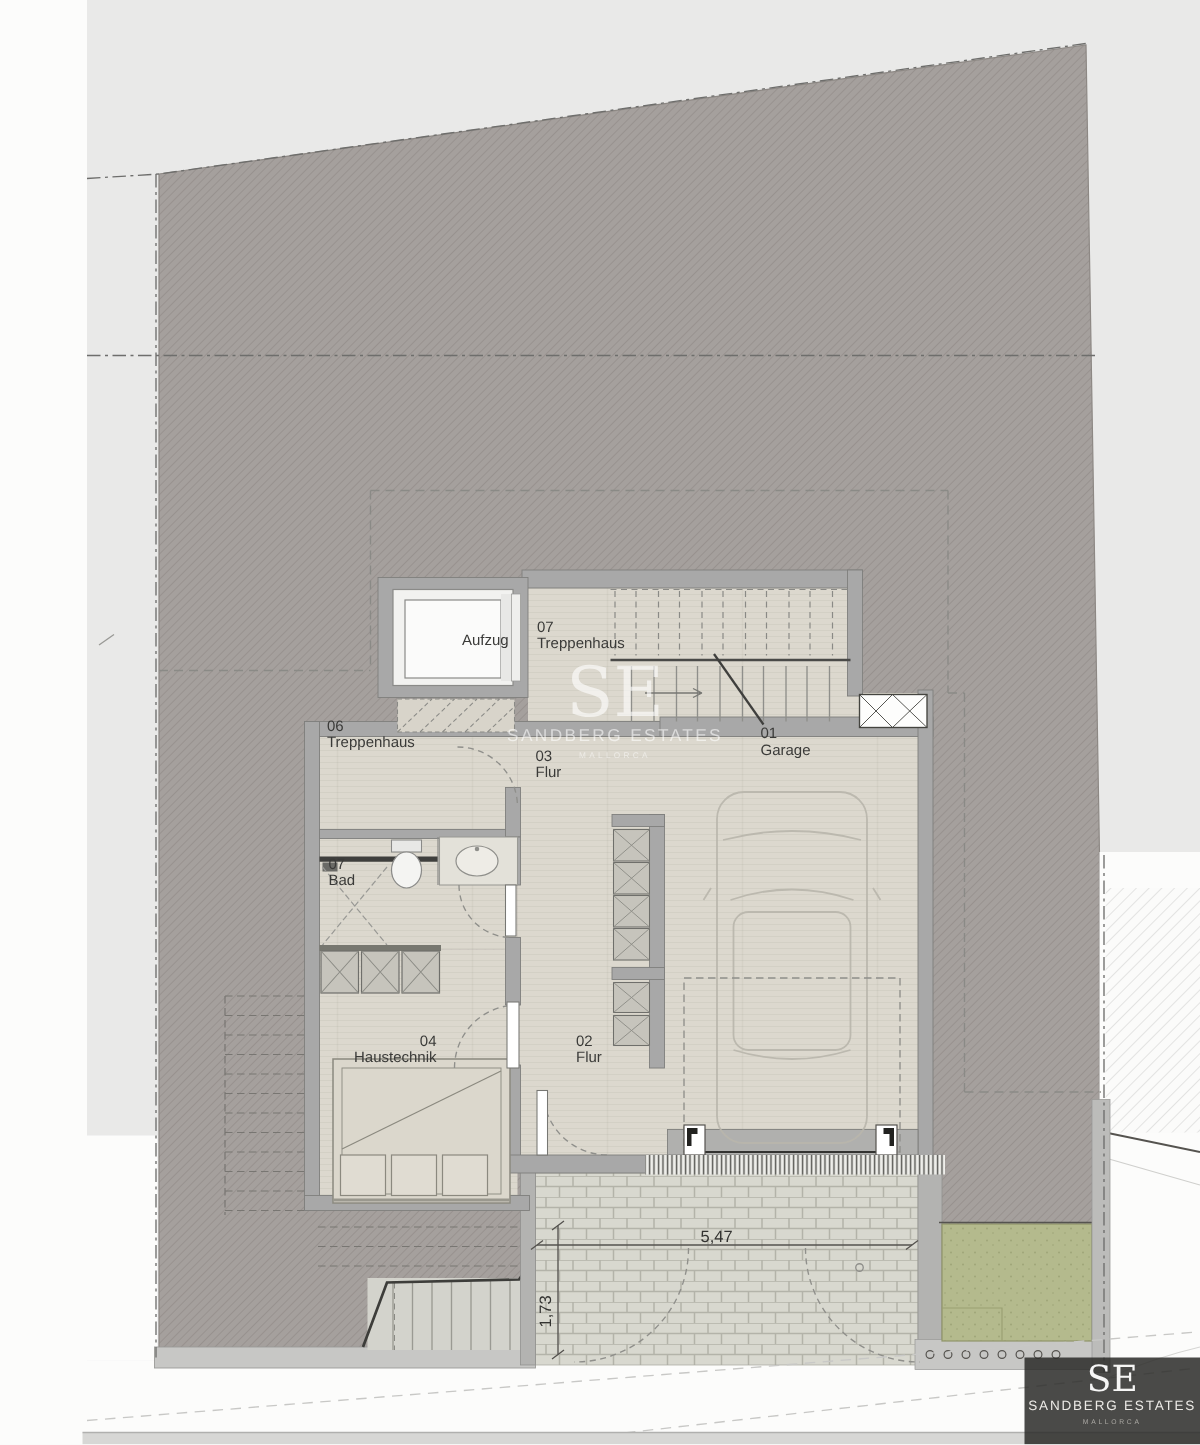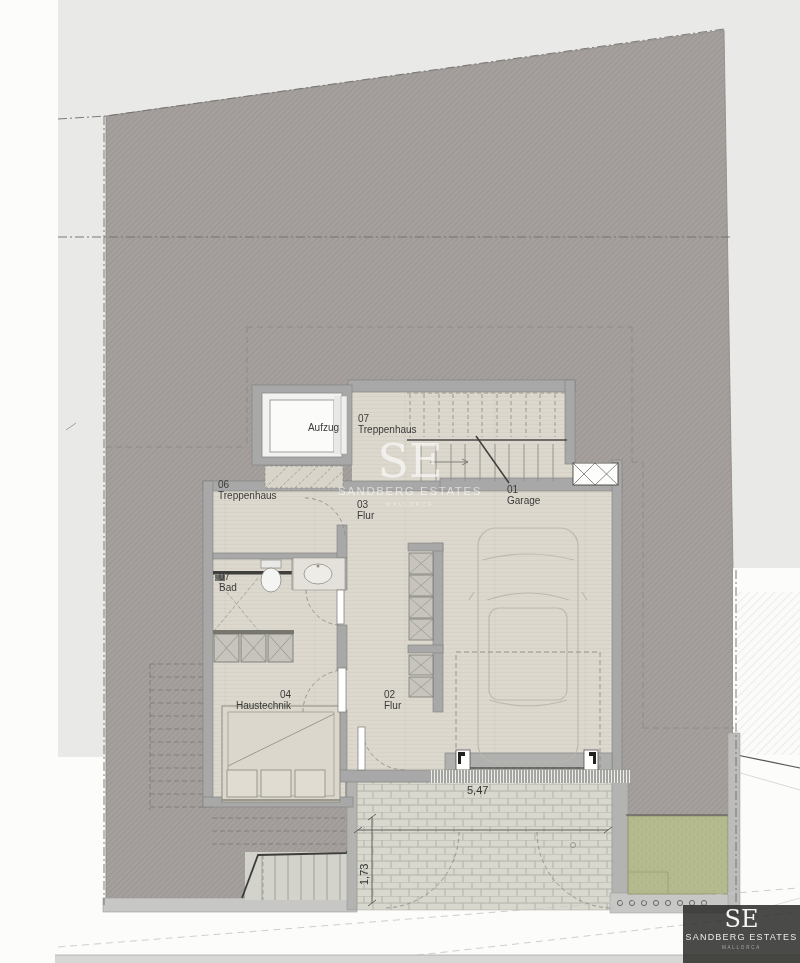--- a/index.html
+++ b/index.html
@@ -288,21 +288,21 @@
   </div>
   <div class="rlabel" style="left:236px;top:690px;text-align:right;">
     <div>04</div>
     <div>Haustechnik</div>
   </div>
   <div class="rlabel" style="left:356px;top:690px;margin-left:28px;">
     <div>02</div>
     <div>Flur</div>
   </div>
 
-  <div class="dimlabel" style="left:467px;top:784px;">5,47</div>
+  <div class="dimlabel" style="left:467px;top:819px;">5,47</div>
   <div class="dimlabel" style="left:358px;top:885px;transform:rotate(-90deg);transform-origin:left top;">1,73</div>
 
   <div class="wm">
     <div class="wm-se">SE</div>
     <div class="wm-name">SANDBERG ESTATES</div>
     <div class="wm-sub">MALLORCA</div>
   </div>
 
   <div class="logo">
     <div class="lg-se">SE</div>

